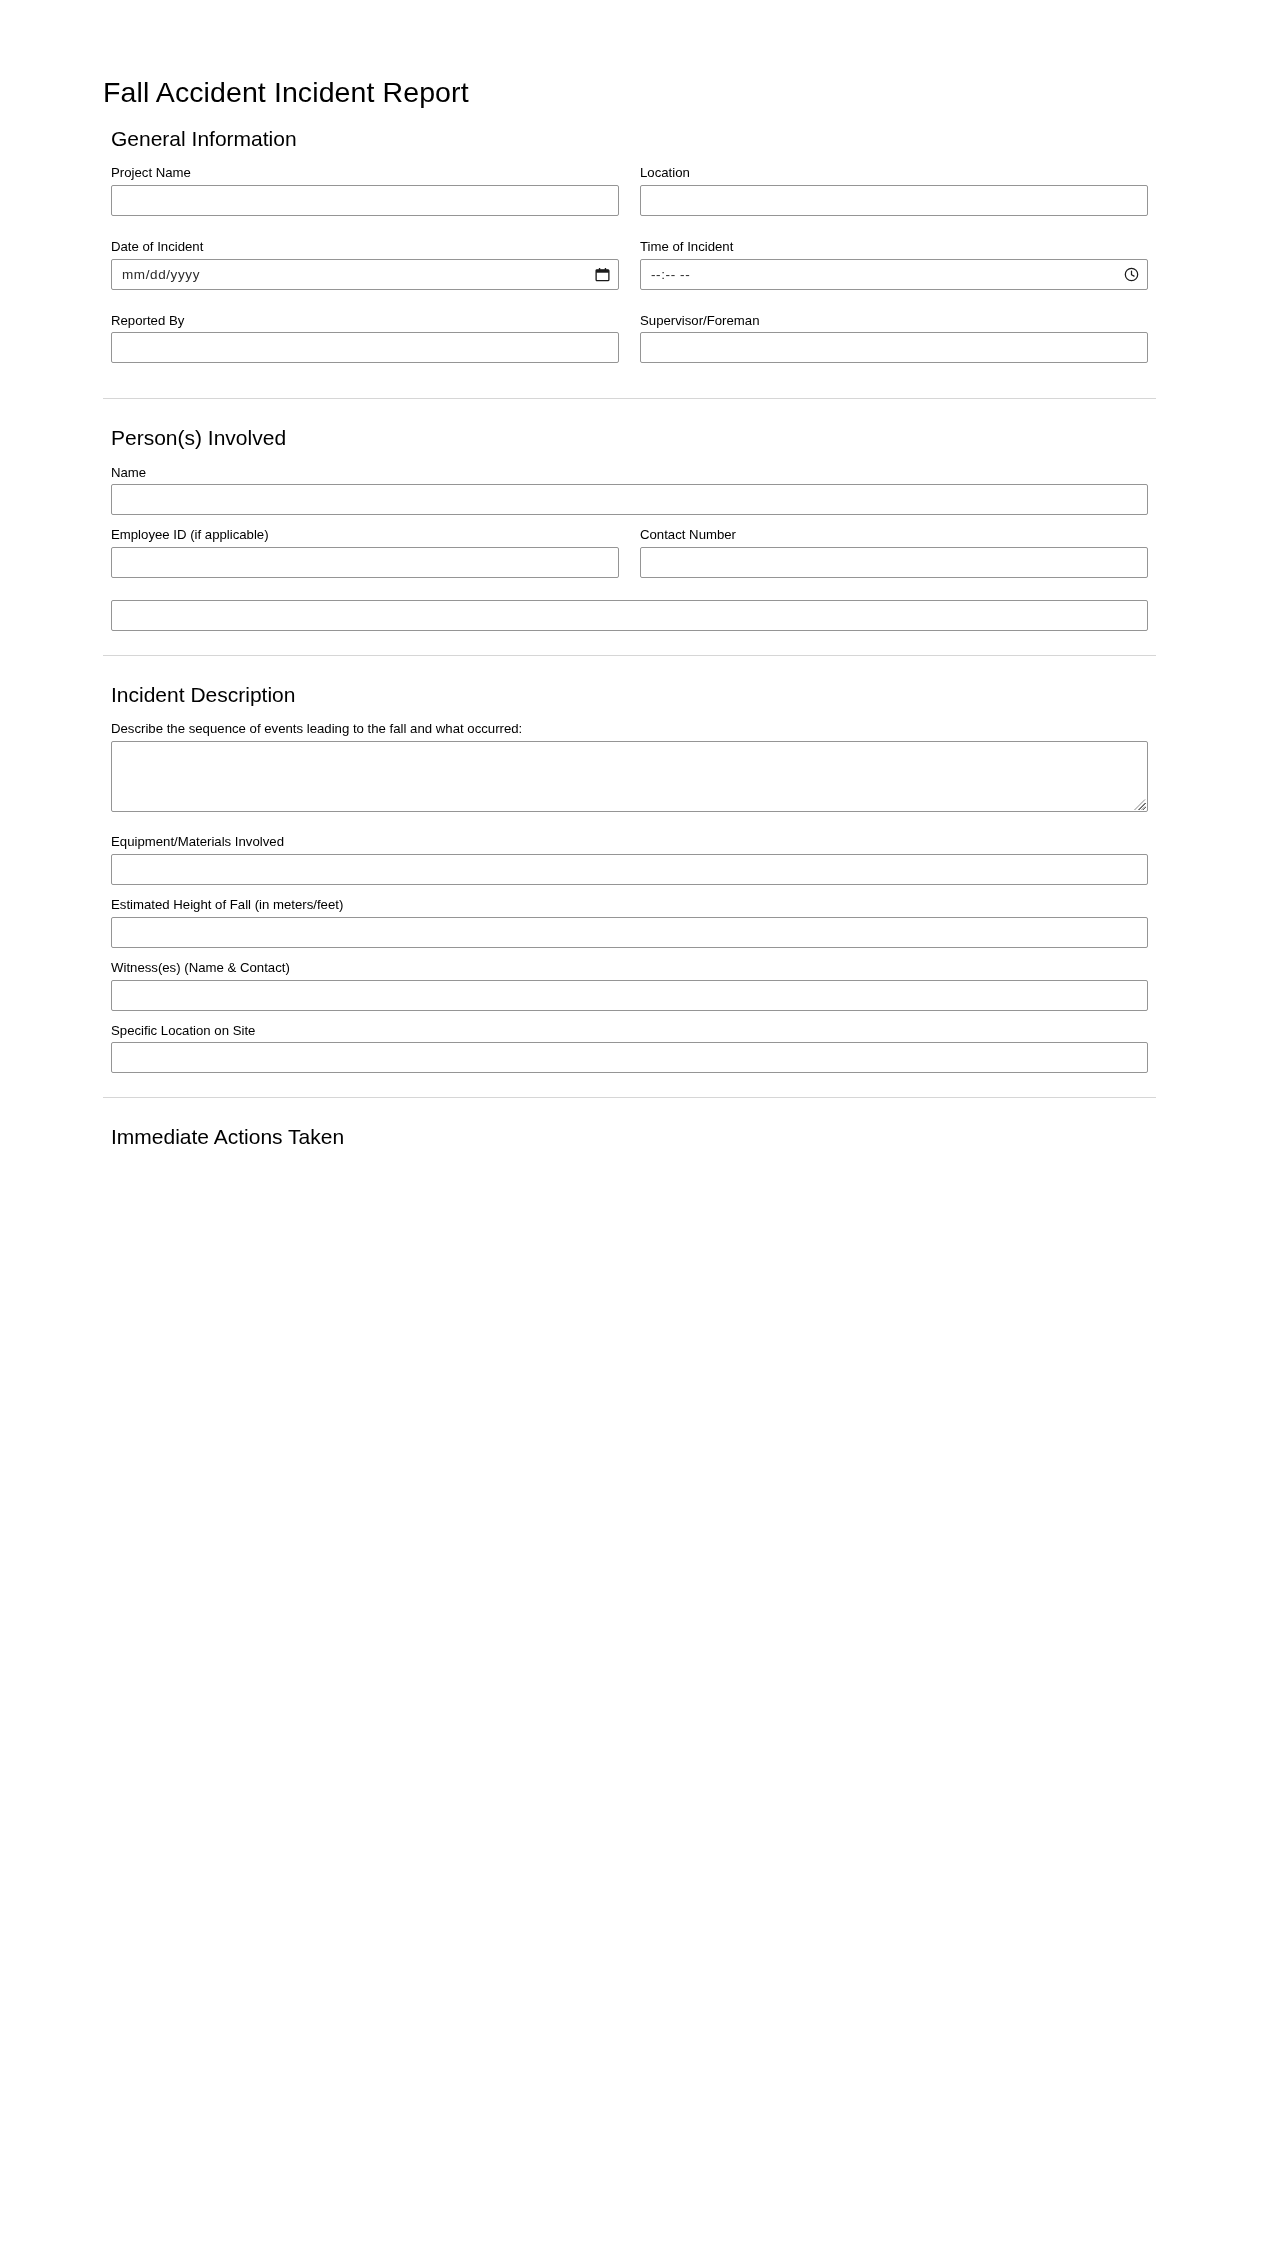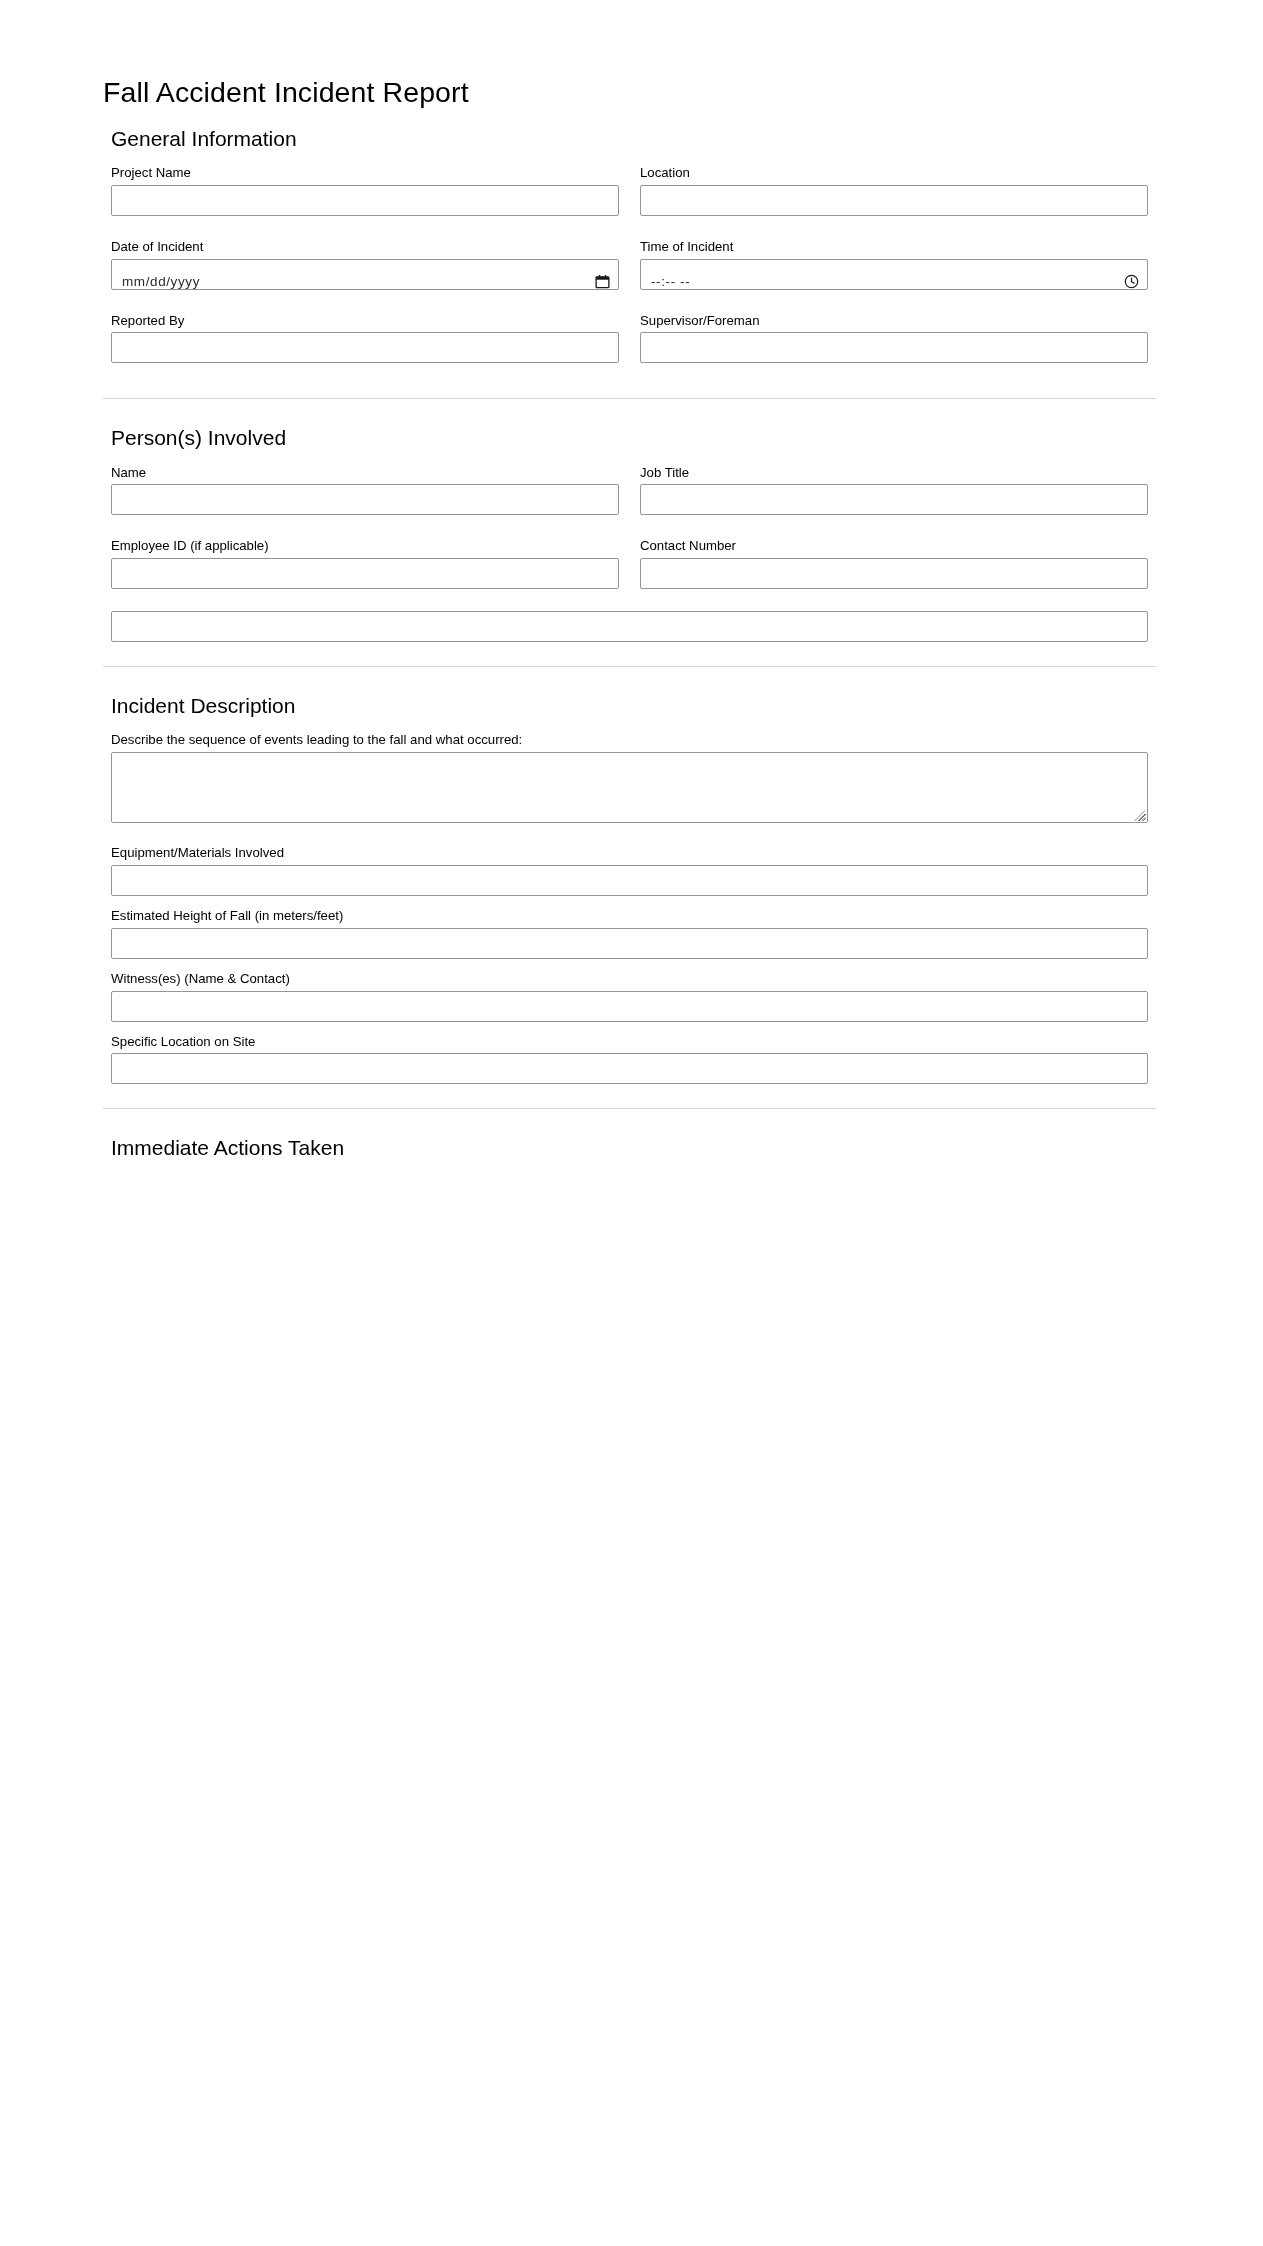--- a/index.html
+++ b/index.html
@@ -87,21 +87,21 @@
   
   .picker {
     position: relative;
     box-sizing: border-box;
     width: 100%;
     height: 31px;
     background: #ffffff;
     border: 1px solid #959595;
     border-radius: 2px;
     display: flex;
-    align-items: flex-end;
+    align-items: center;
     padding: 0 8px 0 10px;
   }
   .picker-text {
     font-family: "Liberation Sans", sans-serif;
     font-size: 13.5px;
     letter-spacing: 0.6px;
     color: #2b2b2b;
     white-space: pre;
     flex: 1 1 auto;
   }
@@ -218,24 +218,20 @@
     <hr class="divider">
 
     <section class="section">
       <h2 class="section-title">Person(s) Involved</h2>
 
       <div class="field-row">
         <div class="field">
           <label class="field-label">Name</label>
           <input class="text-input" type="text" placeholder="" style="">
         </div>
-        <div class="field">
-          <label class="field-label">Job Title</label>
-          <input class="text-input" type="text" placeholder="" style="">
-        </div>
       </div>
 
       <div class="field-row">
         <div class="field">
           <label class="field-label">Employee ID (if applicable)</label>
           <input class="text-input" type="text" placeholder="" style="">
         </div>
         <div class="field">
           <label class="field-label">Contact Number</label>
           <input class="text-input" type="text" placeholder="" style="">

